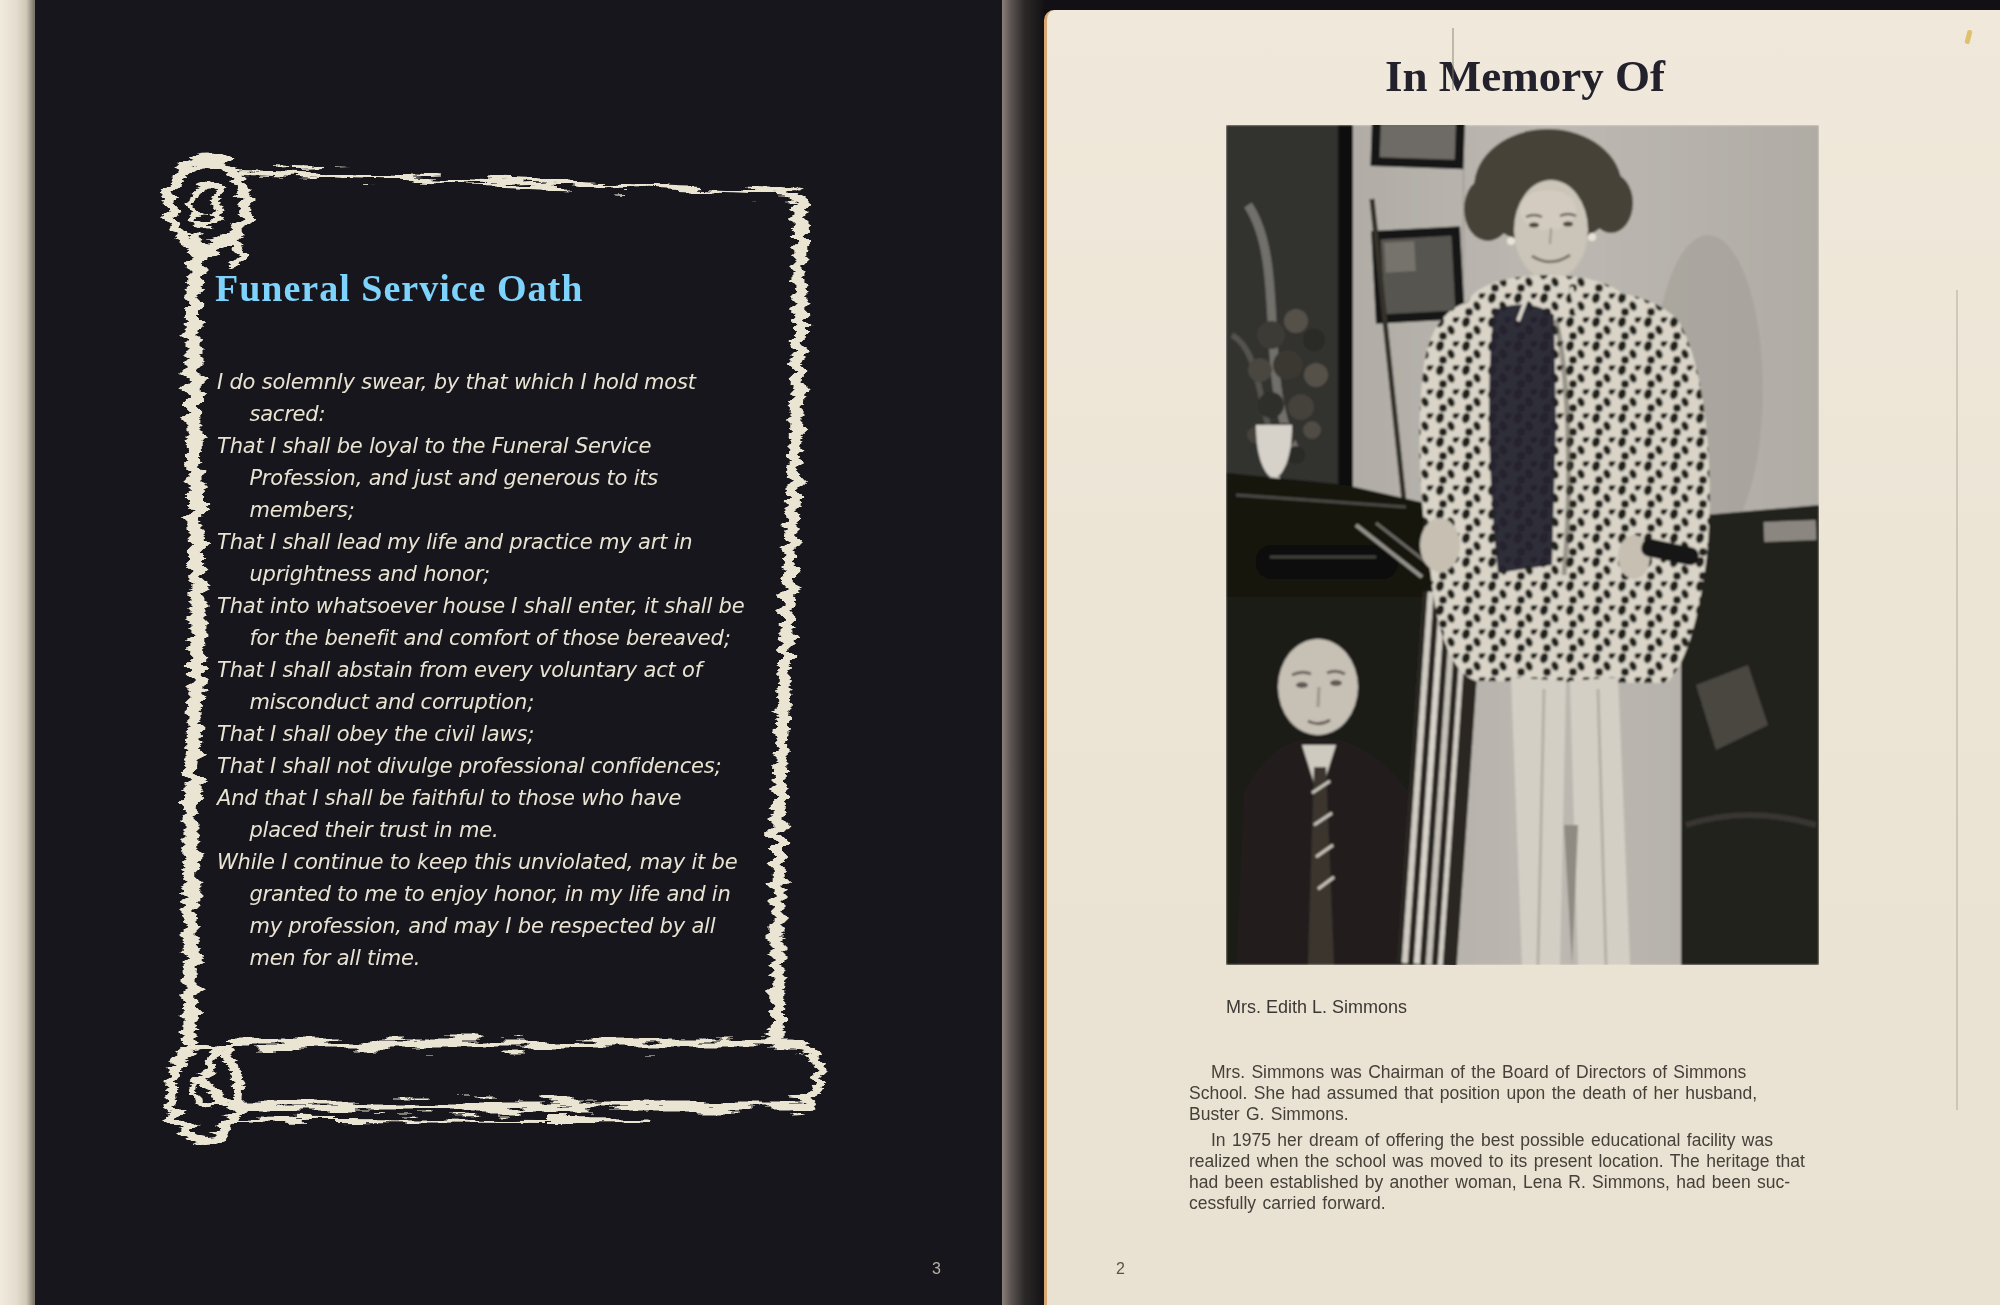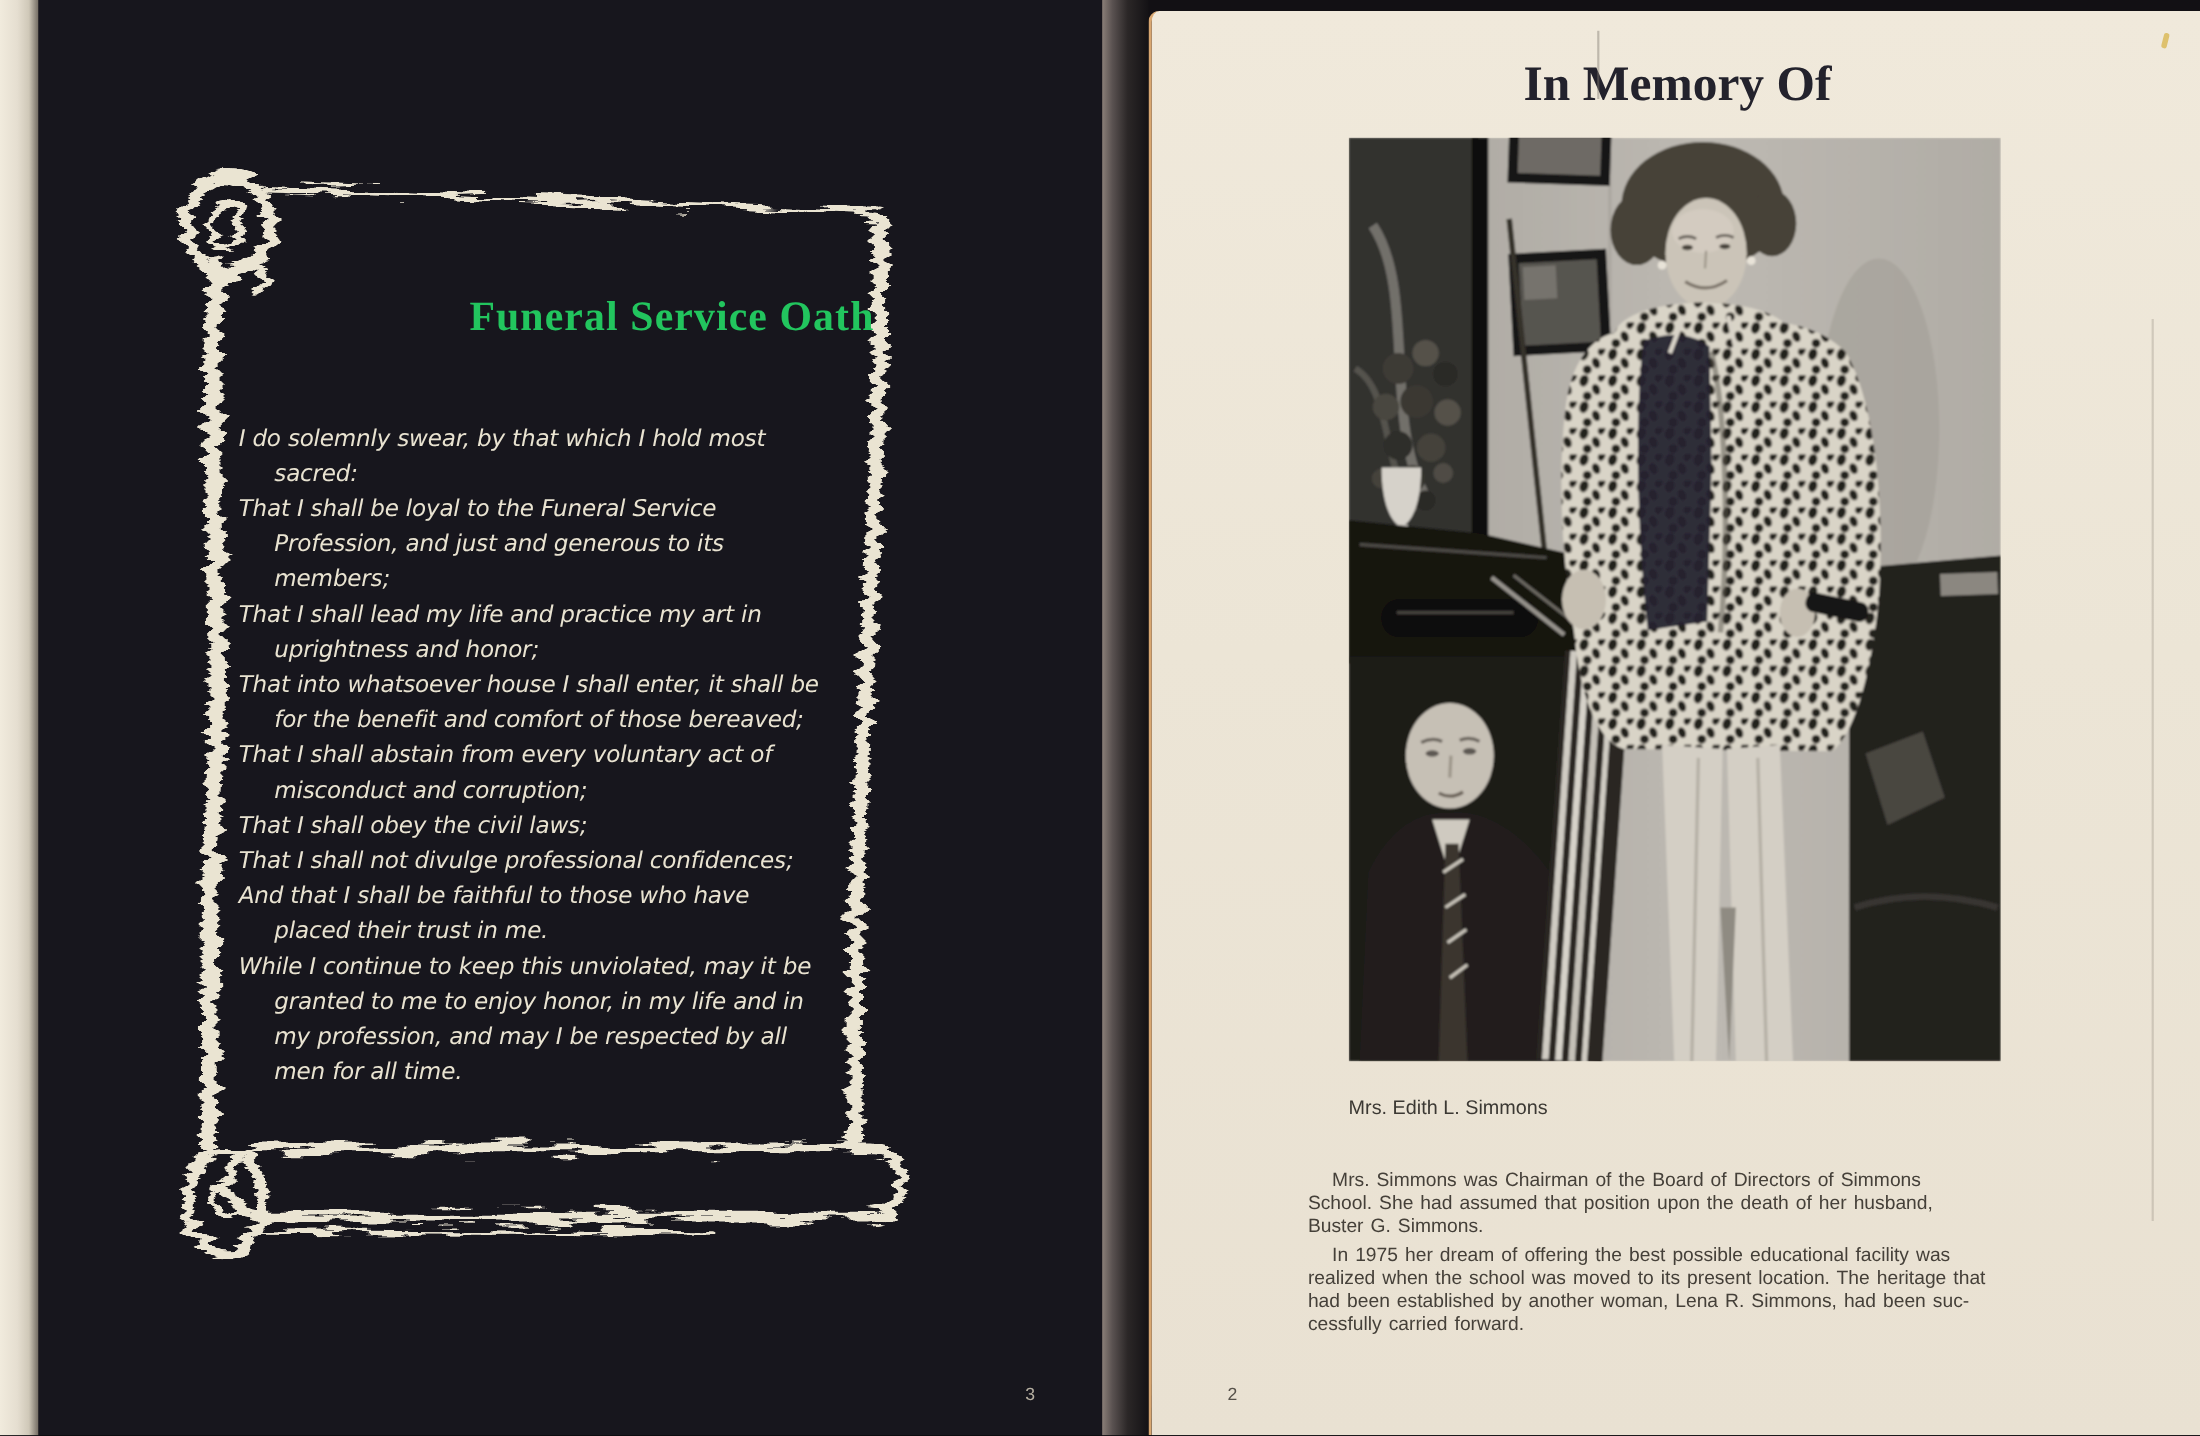--- a/index.html
+++ b/index.html
@@ -6,26 +6,26 @@
   .canvas{position:relative;width:2000px;height:1305px;overflow:hidden;background:#121014;
           font-family:"Liberation Sans",sans-serif;}
 
   
   .edge-left{position:absolute;left:0;top:0;width:35px;height:1305px;
     background:linear-gradient(90deg,#f1ebdd 0%,#e5ded0 45%,#cfc8b8 75%,#7d766c 97%);}
 
   
   .page-left{position:absolute;left:35px;top:0;width:967px;height:1305px;background:#17161d;}
   .scroll-svg{position:absolute;left:0;top:0;}
-  .scroll-title{position:absolute;left:180px;top:266px;width:580px;text-align:right;
+  .scroll-title{position:absolute;left:180px;top:266px;width:580px;text-align:left;
     font-family:"Liberation Serif",serif;font-weight:bold;font-size:38px;letter-spacing:1px;
-    color:#22c55e;}
+    color:#7dd3fc;}
   .oath{position:absolute;left:182px;top:366px;width:578px;white-space:pre-wrap;
     font-family:"DejaVu Sans",sans-serif;font-style:italic;font-weight:500;
-    font-size:21px;line-height:32px;letter-spacing:-0.2px;color:#e9e3d1;margin-top:16px;}
+    font-size:21px;line-height:32px;letter-spacing:-0.2px;color:#e9e3d1;}
   .pagenum{position:absolute;font-size:16px;}
   .pagenum-left{left:897px;top:1260px;color:#b7b0a2;}
 
   
   .gutter{position:absolute;left:1002px;top:0;width:42px;height:1305px;
     background:linear-gradient(90deg,#8a7f78 0%,#5a5251 22%,#2b2727 55%,#141215 100%);}
 
   
   .page-right{position:absolute;left:1044px;top:10px;width:956px;height:1295px;
     background:linear-gradient(180deg,#f0e9db 0%,#ece5d6 45%,#e9e1d2 100%);

